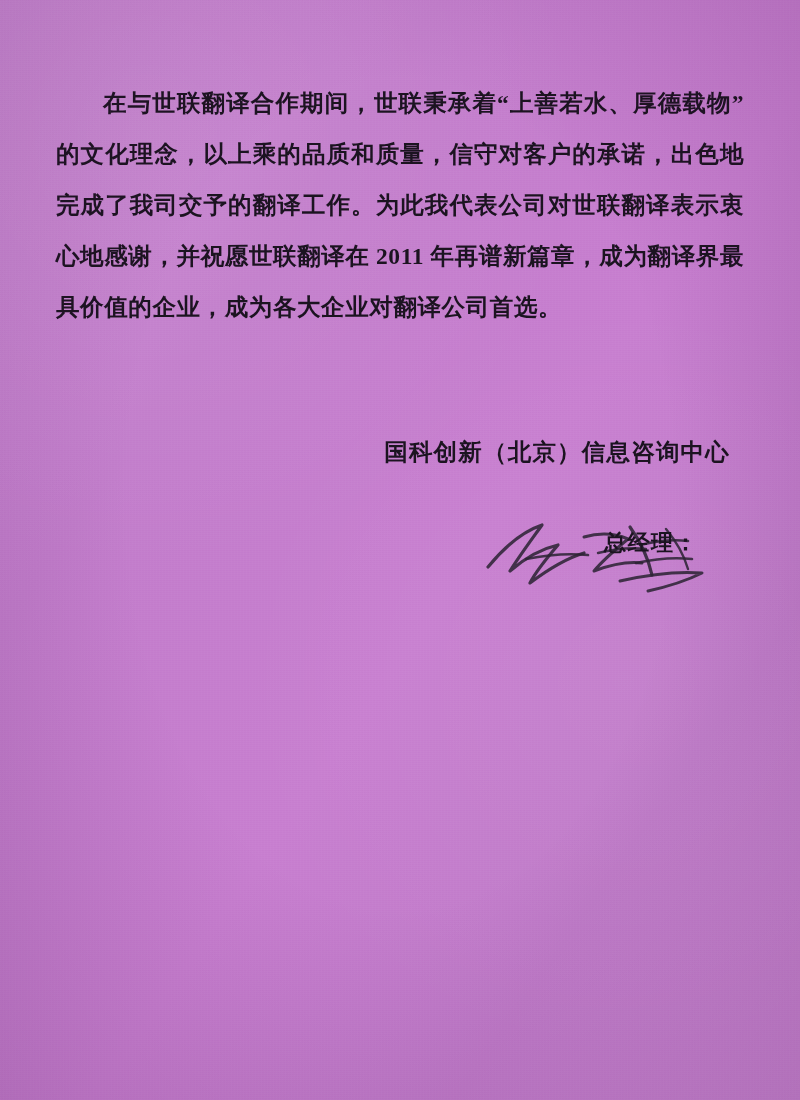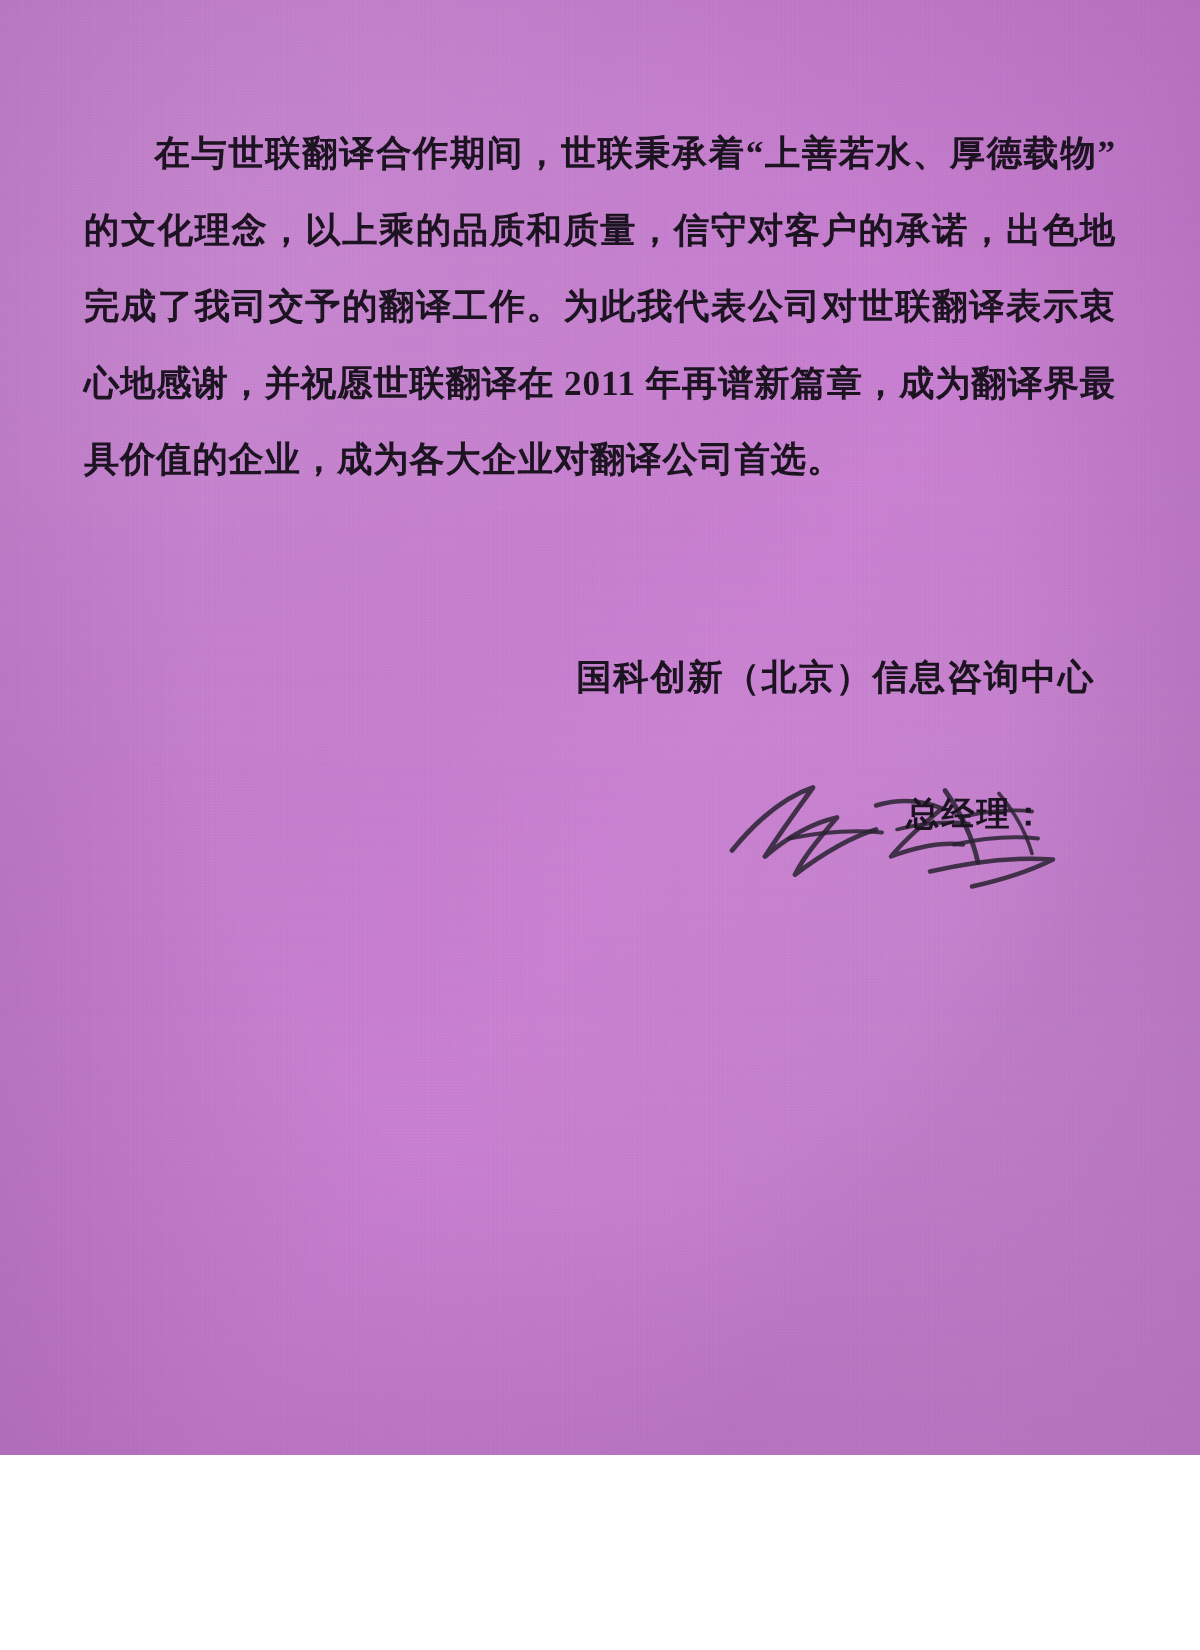--- a/index.html
+++ b/index.html
@@ -9,21 +9,21 @@
   body {
     width: 800px;
     height: 1100px;
     overflow: hidden;
     font-family: "Liberation Serif", "DejaVu Serif", serif;
   }
 
   .page {
     position: relative;
     width: 800px;
-    height: 970px;
+    height: 1100px;
     background: #c480cd;
     background-image:
       radial-gradient(circle at 18% 12%, rgba(255,255,255,0.07) 0%, rgba(255,255,255,0) 38%),
       radial-gradient(circle at 78% 62%, rgba(255,255,255,0.05) 0%, rgba(255,255,255,0) 42%),
       linear-gradient(125deg, #c985d2 0%, #c27dcb 28%, #c87fd0 55%, #bf7ac8 78%, #c985d1 100%);
     box-sizing: border-box;
     overflow: hidden;
     padding-left: 41px;
   }
 

